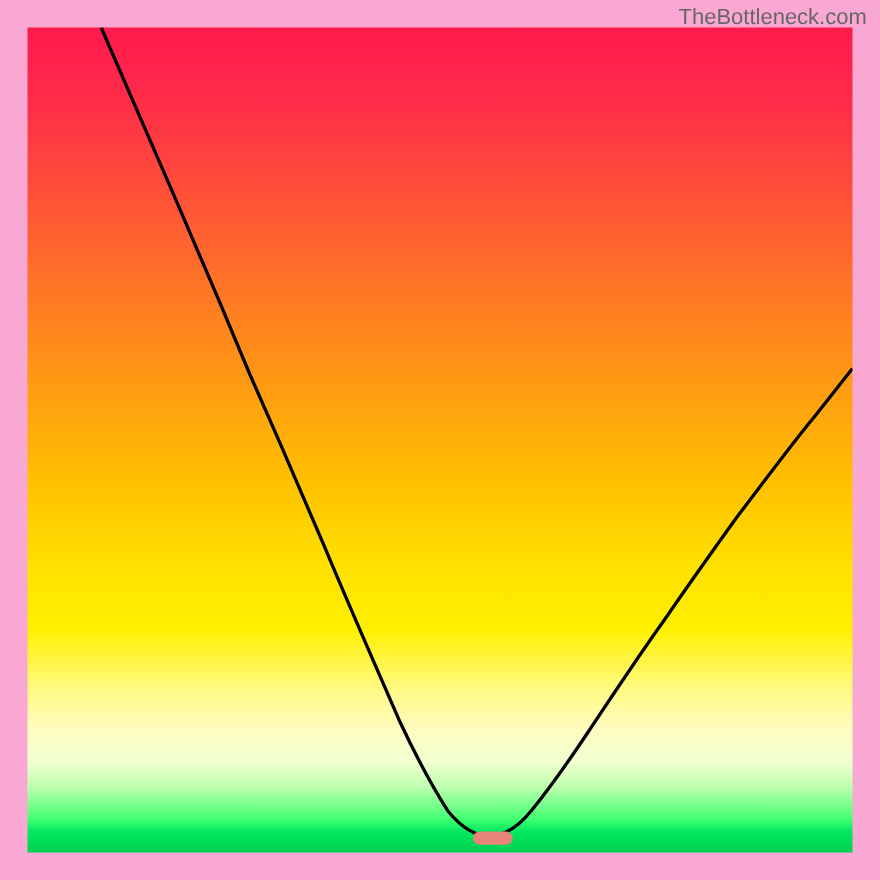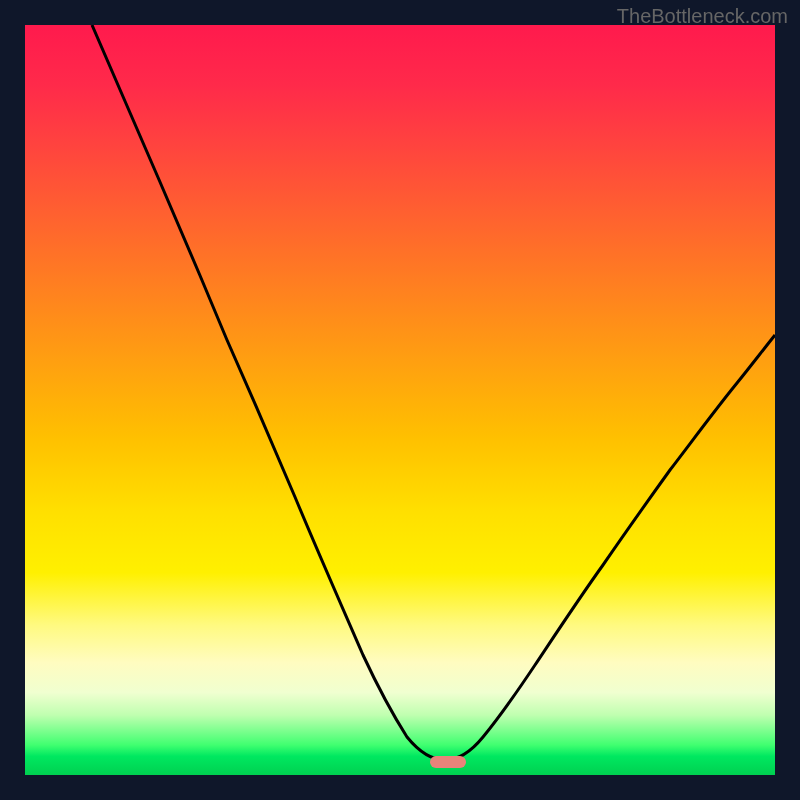--- a/index.html
+++ b/index.html
@@ -8,21 +8,21 @@
       width: 800px;
       height: 800px;
       background: white;
       position: relative;
       overflow: hidden;
     }
     .chart-container {
       width: 800px;
       height: 800px;
       position: relative;
-      background: #0f172a;
+      background: #f9a8d4;
     }
     .plot-area {
       position: absolute;
       left: 25px;
       top: 25px;
       width: 750px;
       height: 750px;
       background: linear-gradient(to bottom,
         #ff1a4d 0%,
         #ff2a4a 8%,

